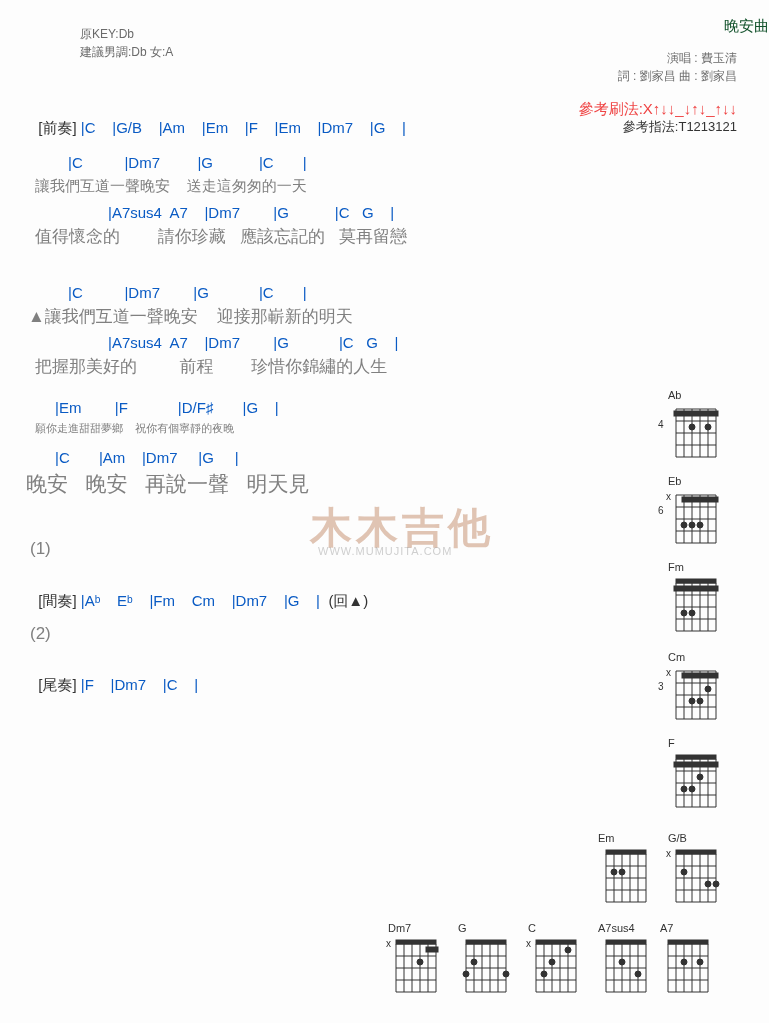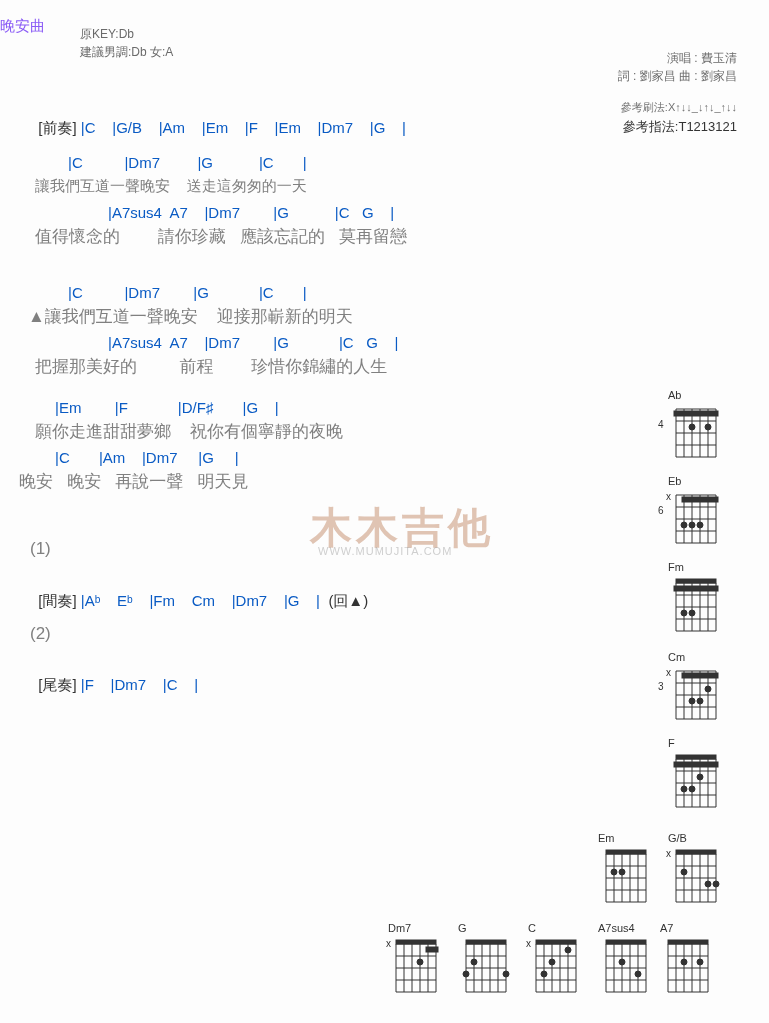--- a/index.html
+++ b/index.html
@@ -1,56 +1,56 @@
 <!DOCTYPE html>
 <html><head>
 <meta charset="utf-8">
 <style>
   body{margin:0;padding:0;font-family:"Microsoft JhengHei","Heiti TC",sans-serif;background:#fdfdfd;position:relative;width:769px;height:1023px;overflow:hidden}
   .chord{color:#0a5bc4}
   .lyric{color:#808080}
-  .title{font-size:28px;color:#8b5cf6;text-align:left;width:100%}
+  .title{font-size:28px;color:#14532d;text-align:right;width:100%}
   .line{position:absolute;white-space:pre;font-size:15px;line-height:1}
   .header-meta{position:absolute;font-size:12px;color:#6a6a6a}
   .section-col{color:#333}
   .diagram{position:absolute;font-size:11px;color:#333;}
   .diagram svg{display:block}
   .wm{position:absolute;left:310px;top:500px;font-size:42px;font-weight:bold;color:rgba(170,90,40,0.35);letter-spacing:4px}
   .wm2{position:absolute;left:318px;top:545px;font-size:11px;color:rgba(120,120,120,0.35);letter-spacing:1px}
 </style>
 </head>
 <body>
 
 <div class="header-meta" style="left:80px;top:26px">原KEY:Db</div>
 <div class="header-meta" style="left:80px;top:44px">建議男調:Db 女:A</div>
 <div class="line title" style="left:0;top:18px">晚安曲</div>
 <div class="header-meta" style="right:32px;top:50px"><span>演唱 : </span><span>費玉清</span></div>
 <div class="header-meta" style="right:32px;top:68px"><span>詞 : </span><span>劉家昌</span><span> 曲 : </span><span>劉家昌</span></div>
 
-<div class="header-meta" style="right:32px;top:100px;color:#737373;font-size:11px"><span>參考刷法:</span><span>X↑↓↓_↓↑↓_↑↓↓</span></div>
+<div class="header-meta" style="right:32px;top:100px;color:#ef4444;font-size:15px"><span>參考刷法:</span><span>X↑↓↓_↓↑↓_↑↓↓</span></div>
 <div class="header-meta" style="right:32px;top:118px;color:#333;font-size:13px"><span>參考指法:</span><span>T1213121</span></div>
 
 <div class="line" style="left:30px;top:105px">
   <span class="section-col">[前奏]</span> <span class="chord">|C    |G/B    |Am    |Em    |F    |Em    |Dm7    |G    |</span>
 </div>
 
 <div class="line chord" style="left:68px;top:155px">|C          |Dm7         |G           |C       |</div>
 <div class="line lyric" style="left:35px;top:178px;font-size:15px">讓我們互道一聲晚安    送走這匆匆的一天</div>
 <div class="line chord" style="left:108px;top:205px">|A7sus4  A7    |Dm7        |G           |C   G    |</div>
 <div class="line lyric" style="left:35px;top:228px;font-size:17px">值得懷念的        請你珍藏   應該忘記的   莫再留戀</div>
 
 <div class="line chord" style="left:68px;top:285px">|C          |Dm7        |G            |C       |</div>
 <div class="line lyric" style="left:28px;top:308px;font-size:17px">▲讓我們互道一聲晚安    迎接那嶄新的明天</div>
 <div class="line chord" style="left:108px;top:335px">|A7sus4  A7    |Dm7        |G            |C   G    |</div>
 <div class="line lyric" style="left:35px;top:358px;font-size:17px">把握那美好的         前程        珍惜你錦繡的人生</div>
 
 <div class="line chord" style="left:55px;top:400px">|Em        |F            |D/F♯       |G    |</div>
-<div class="line lyric" style="left:35px;top:423px;font-size:17px">願你走進甜甜夢鄉    祝你有個寧靜的夜晚</div>
+<div class="line lyric" style="left:35px;top:423px;font-size:11px">願你走進甜甜夢鄉    祝你有個寧靜的夜晚</div>
 <div class="line chord" style="left:55px;top:450px">|C       |Am    |Dm7     |G     |</div>
-<div class="line lyric" style="left:19px;top:473px;font-size:17px">晚安   晚安   再說一聲   明天見</div>
+<div class="line lyric" style="left:26px;top:473px;font-size:21px">晚安   晚安   再說一聲   明天見</div>
 
 <div class="wm">木木吉他</div>
 <div class="wm2">WWW.MUMUJITA.COM</div>
 
 <div class="line lyric" style="left:30px;top:540px;font-size:17px">(1)</div>
 <div class="line" style="left:30px;top:578px">
   <span class="section-col">[間奏]</span> <span class="chord">|Aᵇ    Eᵇ    |Fm    Cm    |Dm7    |G    |</span>  <span class="section-col">(回▲)</span>
 </div>
 
 <div class="line lyric" style="left:30px;top:625px;font-size:17px">(2)</div>

